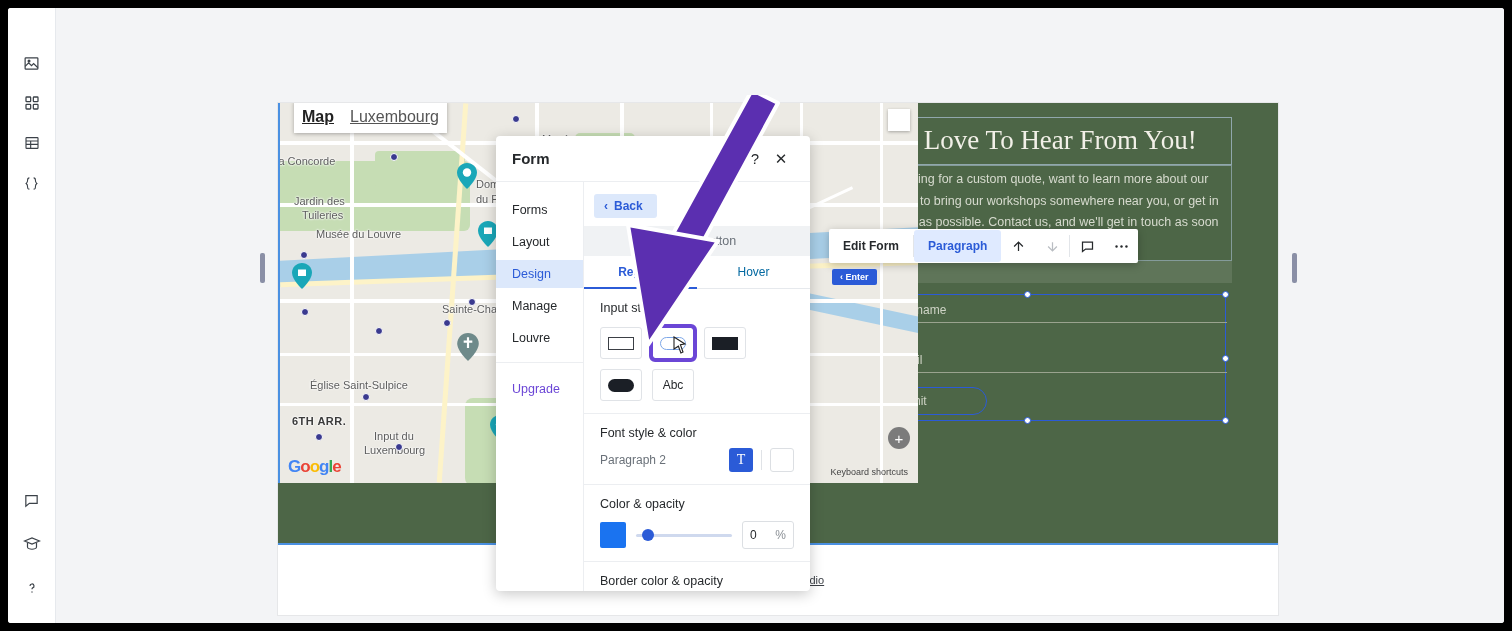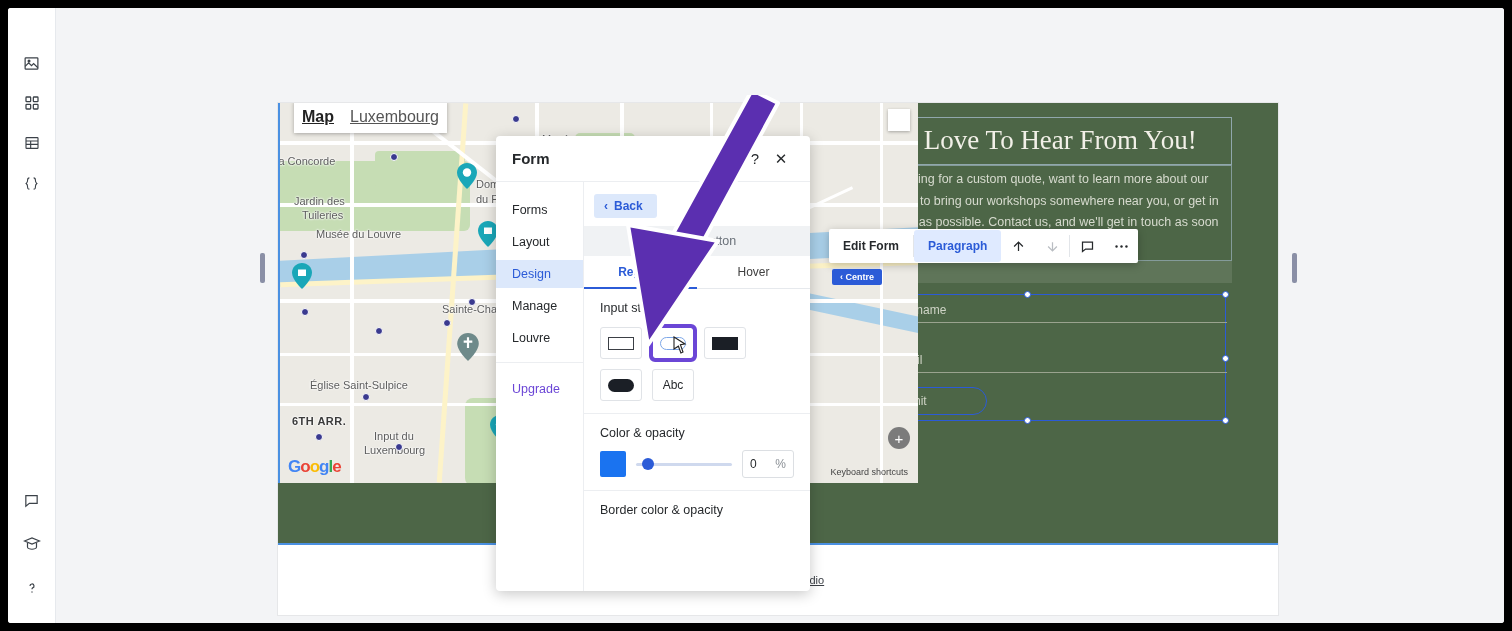--- a/index.html
+++ b/index.html
@@ -269,21 +269,21 @@
     background: #dce8fb; color: #2b5bd7; font-size: 12px; font-weight: bold;
     padding: 5px 14px 5px 10px; border-radius: 3px; cursor: pointer;
   }
   .sub-head {
     height: 30px; background: #f0f2f4; display: flex; align-items: center;
     justify-content: center; font-size: 12.5px; color: #6a7179;
   }
   .tabs { display: flex; border-bottom: 1px solid #e6e9ed; position: relative; }
   .tab {
     flex: 1; text-align: center; padding: 9px 0; font-size: 12px;
-    color: #404040; cursor: pointer;
+    color: #0369a1; cursor: pointer;
   }
   .tab.active { color: #2b5bd7; font-weight: bold; }
   .tab-underline { position: absolute; bottom: -1px; left: 0; width: 50%; height: 2px; background: #2b5bd7; }
 
   .sec { padding: 12px 16px; border-bottom: 1px solid #eceef1; }
   .sec-label { font-size: 12.5px; color: #26292c; margin-bottom: 12px; }
   .swatches { display: flex; flex-wrap: wrap; gap: 10px; }
   .sw {
     width: 42px; height: 32px; border: 1px solid #e0e3e7; border-radius: 3px;
     background: #fff; display: flex; align-items: center; justify-content: center;
@@ -437,21 +437,21 @@
               </div>
               <div class="tb-icon">
                 <svg width="17" height="17" viewBox="0 0 24 24" fill="currentColor">
                     <circle cx="5" cy="12" r="1.7"></circle>
                     <circle cx="12" cy="12" r="1.7"></circle>
                     <circle cx="19" cy="12" r="1.7"></circle>
                   </svg>
               </div>
             </div>
 
-            <div class="forms-chip">‹ Centre</div>
+            <div class="forms-chip">‹ Enter</div>
 
             <div class="form-sel" style="left:2px;top:177px;width:400px;height:127px">
               <div class="handle" style="left:-4px;top:-4px"></div>
               <div class="handle" style="left:197px;top:-4px"></div>
               <div class="handle" style="right:-4px;top:-4px"></div>
               <div class="handle" style="left:-4px;top:60px"></div>
               <div class="handle" style="right:-4px;top:60px"></div>
               <div class="handle" style="left:-4px;bottom:-4px"></div>
               <div class="handle" style="left:197px;bottom:-4px"></div>
               <div class="handle" style="right:-4px;bottom:-4px"></div>
@@ -617,20 +617,31 @@
                   </div>
                 <div class="sw">
                     <div class="sw-fillpill"></div>
                   </div>
                 <div class="sw">
                     <div class="sw-abc">Abc</div>
                   </div>
               </div>
             </div>
 
+            <div class="sec">
+              <div class="sec-label" style="margin-bottom:8px">Font style &amp; color</div>
+              <div class="row-between">
+                <div class="muted">Paragraph 2</div>
+                <div style="display:flex;align-items:center">
+                  <div class="t-btn">T</div>
+                  <div class="vline"></div>
+                  <div class="color-chip-white"></div>
+                </div>
+              </div>
+            </div>
 
             <div class="sec">
               <div class="sec-label" style="margin-bottom:10px">Color &amp; opacity</div>
               <div class="color-row">
                 <div class="color-chip"></div>
                 <div class="slider">
                   <div class="slider-track"></div>
                   <div class="slider-thumb" style="left:6px"></div>
                 </div>
                 <div class="num-box">

